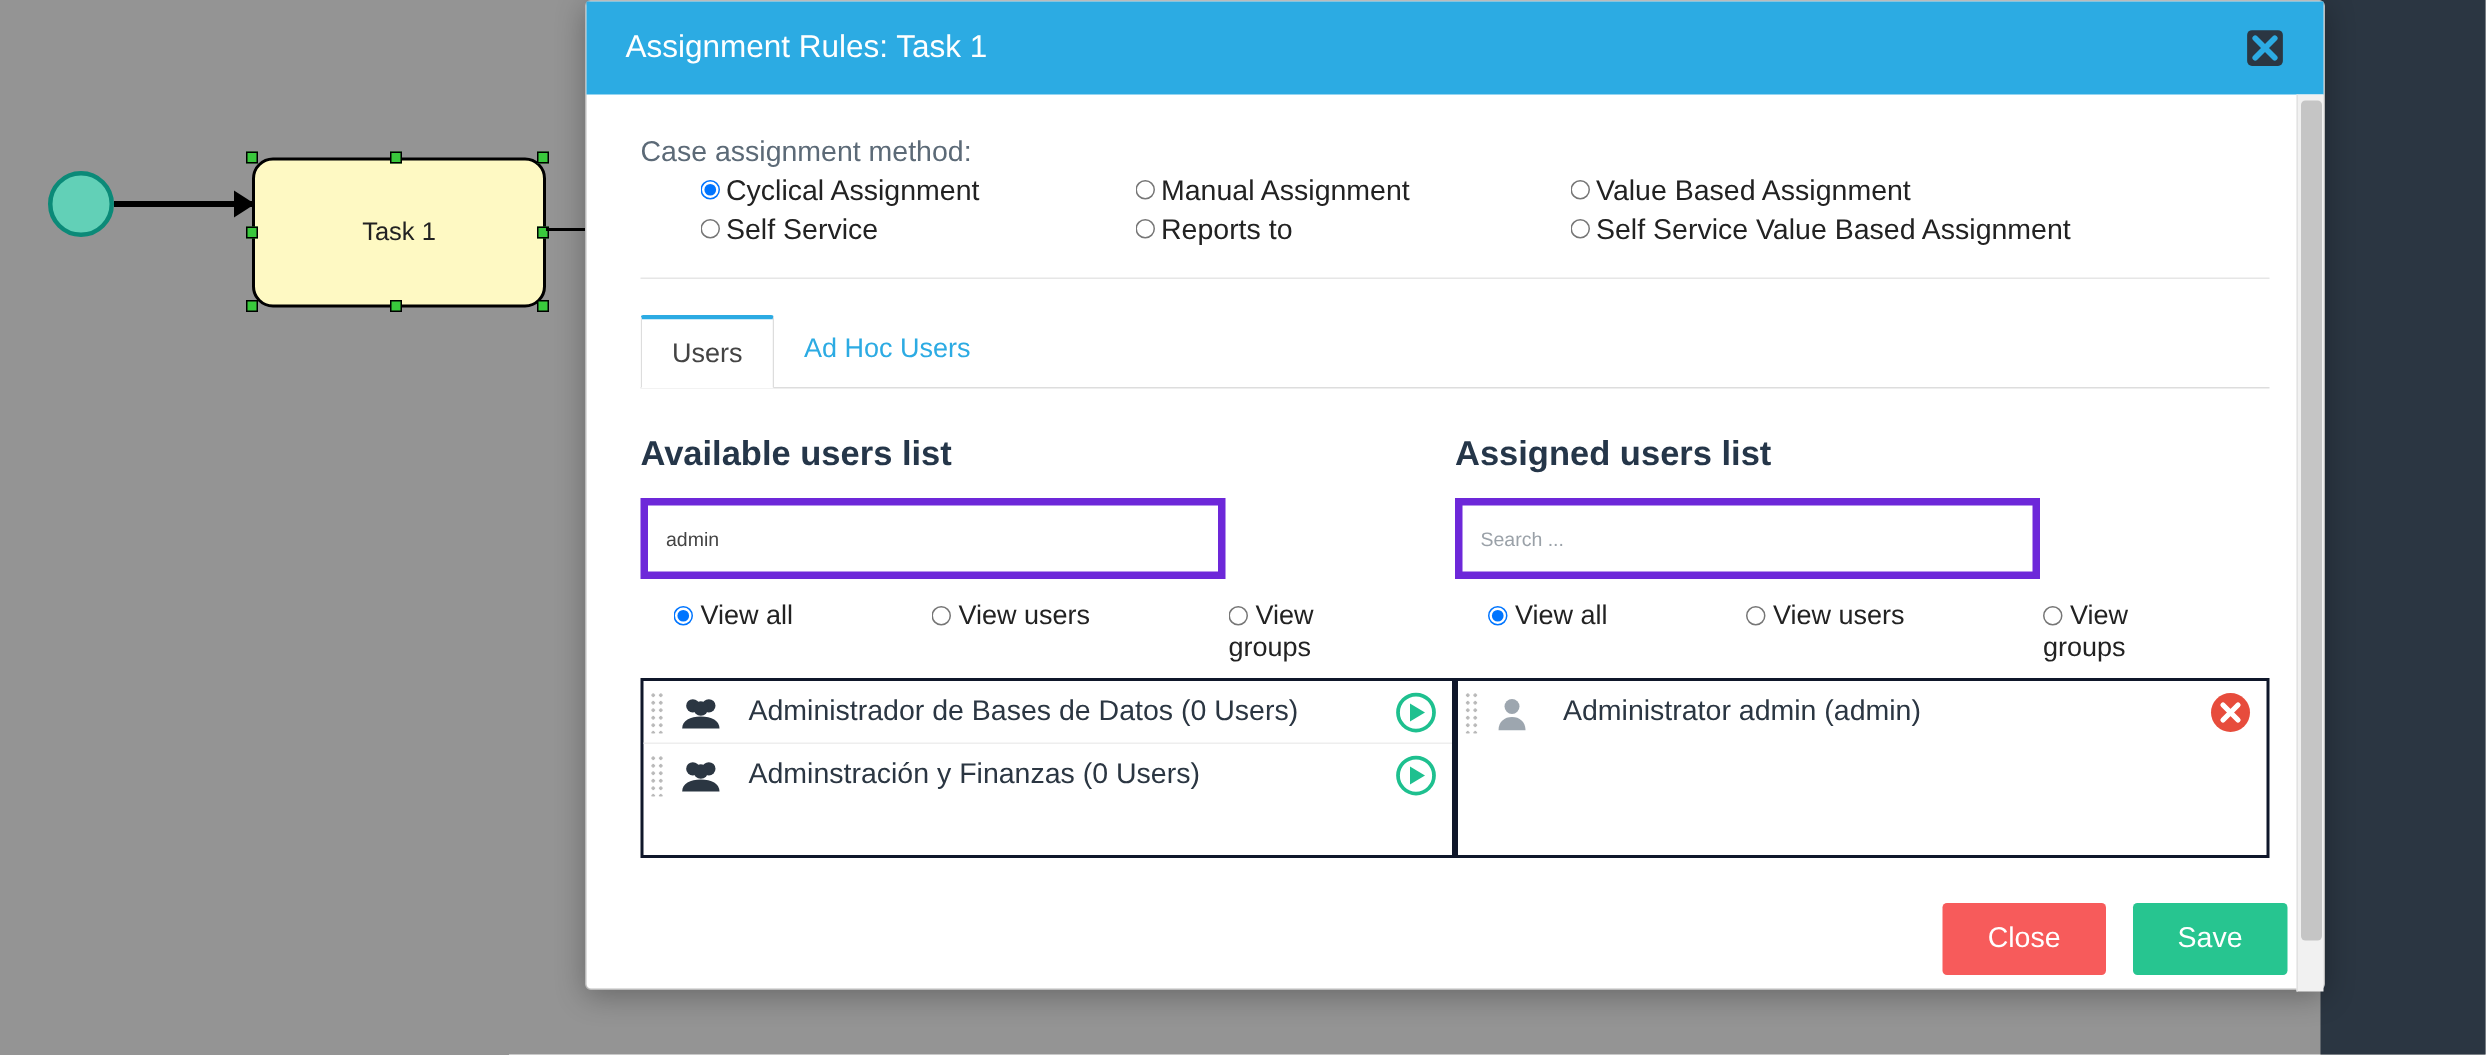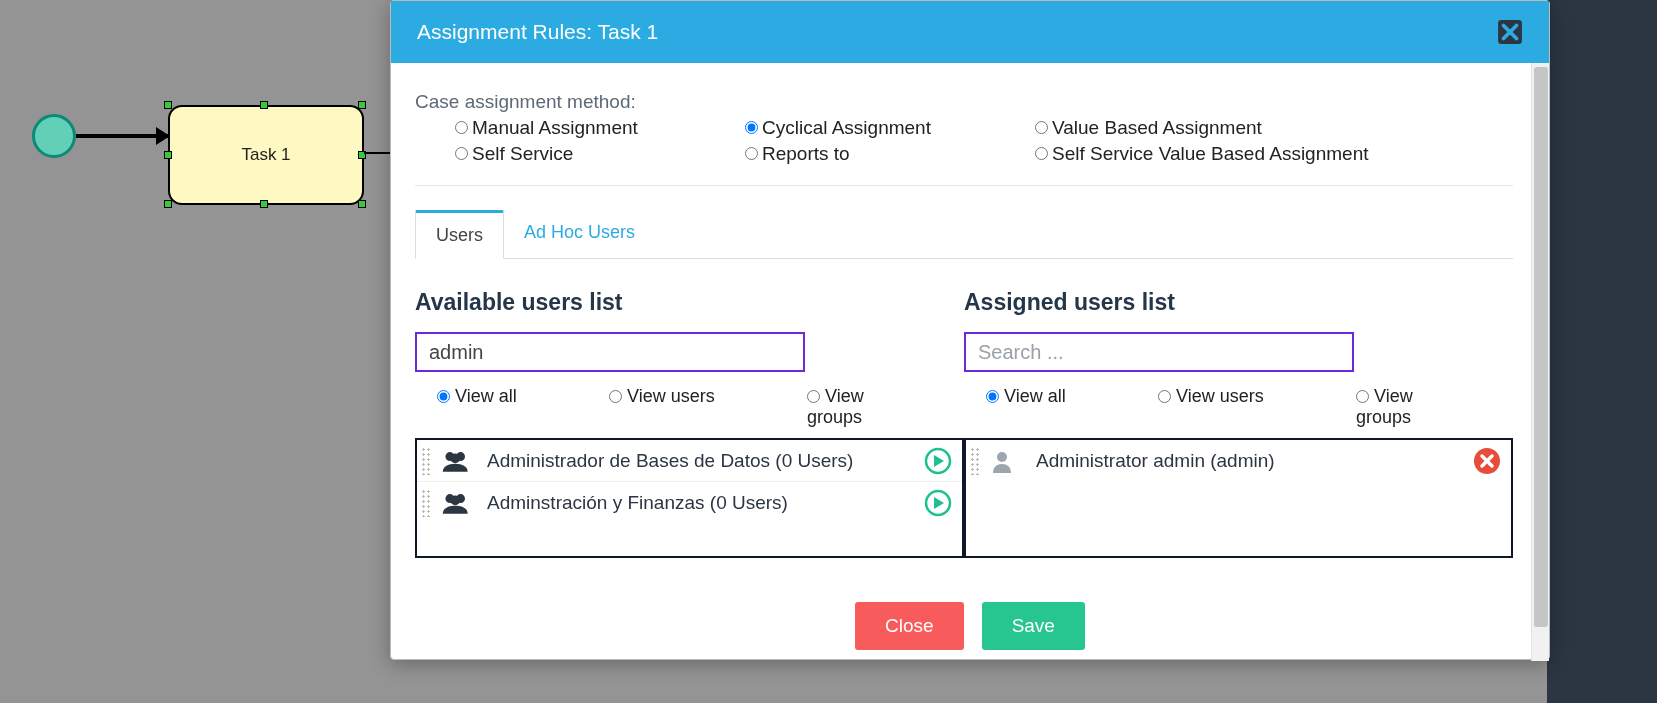--- a/index.html
+++ b/index.html
@@ -20,49 +20,49 @@
 
   
   .modal {
     position: absolute; left: 390px; top: 0; width: 1160px; height: 660px;
     background: #fff; border: 1px solid #bbb; border-radius: 4px;
     box-shadow: 0 4px 20px rgba(0,0,0,0.3);
   }
   .modal-header { background: #2cabe3; height: 62px; padding: 0 26px; display:flex; align-items:center; justify-content:space-between; }
   .modal-title { color: #fff; font-size: 21px; }
   .modal-close { width: 26px; height: 26px; cursor:pointer; }
-  .modal-body { padding: 28px 36px 8px 24px; height: 530px; overflow-y: auto; }
+  .modal-body { padding: 28px 36px 8px 36px; height: 530px; overflow-y: auto; }
 
   .method-label { color:#5c6a77; font-size:19px; margin-bottom: 4px; }
   .method-grid { display:grid; grid-template-columns: 280px 280px 360px; gap: 4px 10px; padding-left: 40px; border-bottom: 1px solid #e6e6e6; padding-bottom: 20px; margin-bottom: 24px; }
   .method-opt label { font-size:19px; color:#222; margin-left: 4px; }
 
   .tabs { border-bottom: 1px solid #ddd; display:flex; }
   .tab { padding: 12px 20px; font-size: 18px; color:#2cabe3; cursor:pointer;text-align:center; }
   .tab.active { color:#444; border: 1px solid #ddd; border-bottom: 1px solid #fff; border-top: 3px solid #2cabe3; border-radius: 2px 2px 0 0; margin-bottom:-1px; background:#fff; }
 
   .lists { display:flex; margin-top: 30px; }
   .list-col { flex:1; }
   .list-title { font-size: 23px; font-weight: bold; color:#253649; margin-bottom: 16px; }
-  .search-input { width: 390px; height: 40px; border:2px solid #6d28d9; padding: 0 12px; font-size:20px; color:#444; }
+  .search-input { width: 390px; height: 54px; border:5px solid #6d28d9; padding: 0 12px; font-size:13px; color:#444; }
   .search-input::placeholder { color:#9aa1a8; }
   .filter-row { display:flex; justify-content:space-between; max-width: 480px; margin: 14px 0 10px 22px; }
   .filter-row.right { margin-left: 22px; max-width: 480px; }
   .filter-opt { font-size:18px; color:#222; max-width: 110px; }
   .filter-opt input { vertical-align: -1px; }
 
   .item-list { border:2px solid #0f172a; min-height: 120px; }
   .item-row { display:flex; align-items:center; height: 42px; padding: 0 10px 0 0; font-size:19px; color:#2b3642; }
   .item-row:not(:last-child) { border-bottom:1px solid #eee; }
   .drag-grip { width:10px; height:28px; margin:0 10px 0 4px; background-image: radial-gradient(#b9b9b9 1.1px, transparent 1.1px); background-size: 5px 5px; }
   .item-icon { width:32px; height:26px; margin-right:14px; display:flex; align-items:center; }
   .item-label { flex:1; }
   .action-btn { width:28px; height:28px; cursor:pointer; }
 
-  .modal-footer { height: 66px; display:flex; justify-content:center; align-items:center; gap: 18px; padding: 0 24px; }
+  .modal-footer { height: 66px; display:flex; justify-content:flex-end; align-items:center; gap: 18px; padding: 0 24px; }
   .btn { height: 48px; padding: 0 30px; font-size:19px; color:#fff; border:none; border-radius:3px; cursor:pointer; }
   .btn-close { background:#f75b5b; }
   .btn-save { background:#27c590; }
 
   
   .modal-scroll { position:absolute; top: 62px; right:0; width: 18px; height: calc(660px - 62px); background:#f1f1f1; border-left:1px solid #e2e2e2;}
   .modal-scroll-thumb { position:absolute; top:4px; left:2px; width:14px; height: 560px; background:#c5c5c5; border-radius:3px;}
 
   
   .right-rail { position:absolute; right:0; top:0; width:110px; height:703px; background:#2b3642; }
@@ -96,22 +96,22 @@
     <span class="modal-title">Assignment Rules: Task 1</span>
     <svg class="modal-close" viewBox="0 0 24 24">
       <rect x="1" y="1" width="22" height="22" rx="3" fill="#2b3642"></rect>
       <path d="M6 6 L18 18 M18 6 L6 18" stroke="#2cabe3" stroke-width="3.5" stroke-linecap="round"></path>
     </svg>
   </div>
 
   <div class="modal-body">
     <div class="method-label">Case assignment method:</div>
     <div class="method-grid">
+      <div class="method-opt"><input type="radio" name="m" checked="" style=""><label>Cyclical Assignment</label></div>
       <div class="method-opt"><input type="radio" name="m" style=""><label>Manual Assignment</label></div>
-      <div class="method-opt"><input type="radio" name="m" checked="" style=""><label>Cyclical Assignment</label></div>
       <div class="method-opt"><input type="radio" name="m" style=""><label>Value Based Assignment</label></div>
       <div class="method-opt"><input type="radio" name="m" style=""><label>Self Service</label></div>
       <div class="method-opt"><input type="radio" name="m" style=""><label>Reports to</label></div>
       <div class="method-opt"><input type="radio" name="m" style=""><label>Self Service Value Based Assignment</label></div>
     </div>
 
     <div class="tabs">
       <div class="tab active">Users</div>
       <div class="tab">Ad Hoc Users</div>
     </div>

